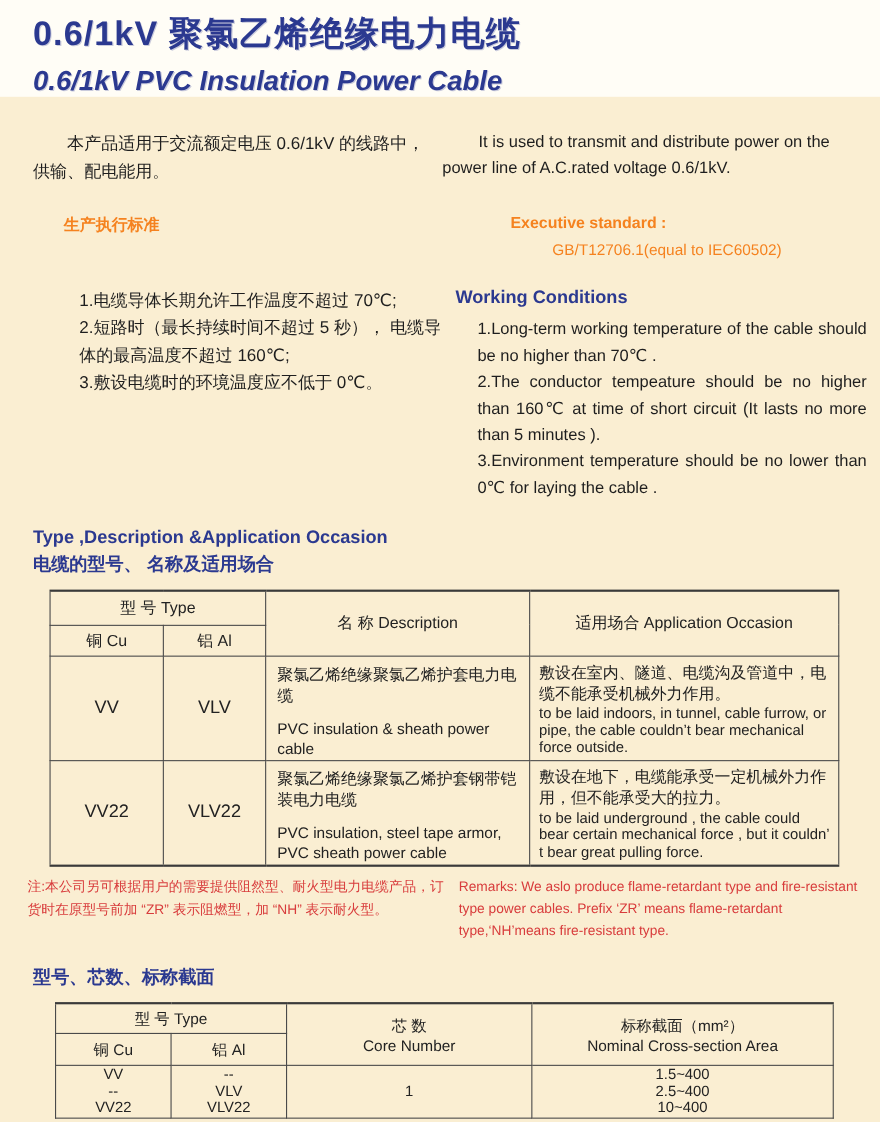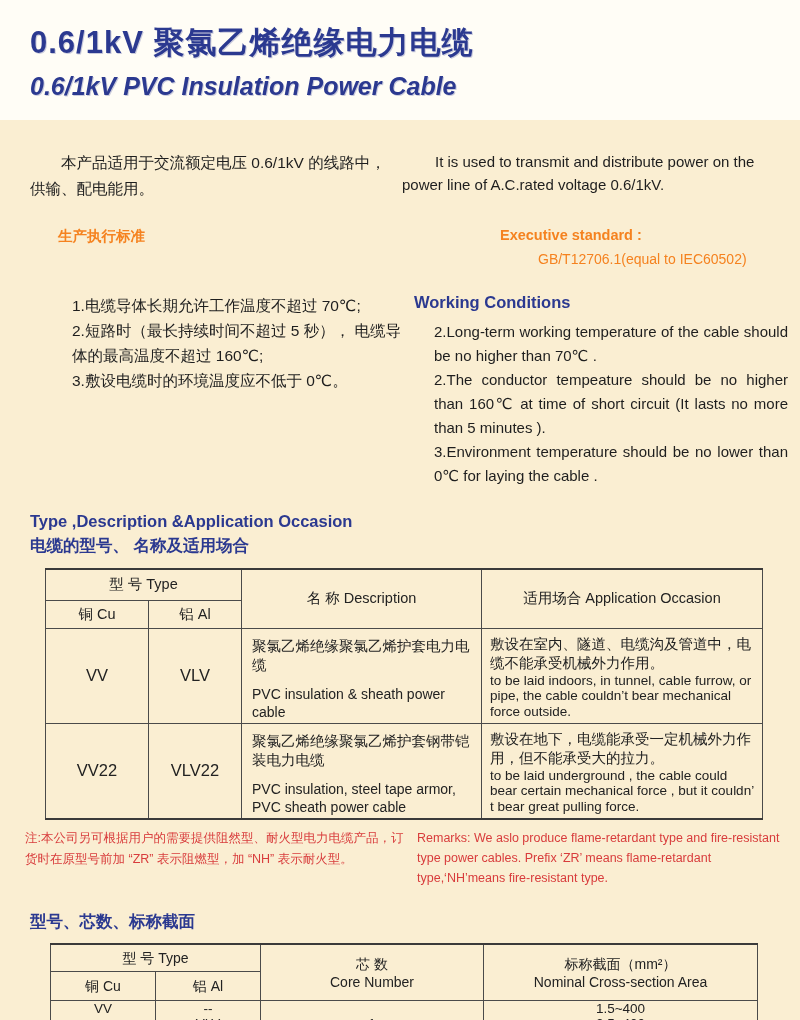--- a/index.html
+++ b/index.html
@@ -1,32 +1,32 @@
 <!DOCTYPE html>
 <html><head>
 <meta charset="utf-8">
 <style>
   html,body{margin:0;padding:0;}
   body{width:800px;height:1020px;overflow:hidden;background:#ffffff;
        font-family:"Liberation Sans","DejaVu Sans",sans-serif;color:#2b2b2b;}
   .page{position:relative;width:800px;height:1020px;background:#fff;}
   
-  .hdr{height:120px;background:#fffdf6;padding:22px 0 0 30px;box-sizing:border-box;}
+  .hdr{height:88px;background:#fffdf6;padding:10px 0 0 30px;box-sizing:border-box;}
   .title-zh{color:#2b3990;font-size:31px;font-weight:bold;letter-spacing:1px;
             text-shadow:1px 1px 0 rgba(43,57,144,.25);}
   .title-en{color:#2b3990;font-size:25px;font-weight:bold;font-style:italic;margin-top:8px;
             text-shadow:1px 1px 0 rgba(43,57,144,.25);}
   
   .content{background:#faeed2;height:1012px;box-sizing:border-box;padding-top:30px;}
   .cols{display:flex;padding:0 12px 0 30px;}
   .col-l{width:372px;flex:none;}
   .col-r{width:374px;flex:none;margin-left:12px;}
   .intro-zh{margin:0;font-size:15.5px;line-height:1.7;text-indent:2em;color:#1e1e1e;}
   .intro-en{margin:0;font-size:15px;line-height:1.55;text-indent:2.2em;color:#1e1e1e;}
-  .std-row{margin-top:24px;gap:36px;}
+  .std-row{margin-top:24px;}
   .std-label{color:#f5821f;font-weight:bold;font-size:14.5px;}
   .std-text{color:#f5821f;font-size:14px;margin-top:8px;}
   .std-zh .std-label{margin-left:28px;}
   .std-zh .std-text{margin-left:56px;}
   .std-en .std-label{margin-left:50px;}
   .std-en .std-text{margin-left:88px;}
   .feat-row{margin-top:26px;}
   .feat-title{color:#2b3990;font-weight:bold;font-size:16.5px;margin:0 0 8px 0;}
   .feat-items-zh{margin-left:42px;font-size:15.5px;line-height:1.62;color:#1e1e1e;}
   .feat-items-en{margin-left:20px;font-size:15px;line-height:1.6;color:#1e1e1e;text-align:justify;}
@@ -89,21 +89,21 @@
       <div class="col-l">
         <div class="feat-items-zh">
           <div>1.电缆导体长期允许工作温度不超过 70℃;</div>
           <div>2.短路时（最长持续时间不超过 5 秒）， 电缆导体的最高温度不超过 160℃;</div>
           <div>3.敷设电缆时的环境温度应不低于 0℃。</div>
         </div>
       </div>
       <div class="col-r">
         <div class="feat-title">Working Conditions</div>
         <div class="feat-items-en">
-          <div>2.Long-term working temperature of the cable should be no higher than 70℃ .</div>
+          <div>1.Long-term working temperature of the cable should be no higher than 70℃ .</div>
           <div>2.The conductor tempeature should be no higher than 160℃ at time of short circuit (It lasts no more than 5 minutes ).</div>
           <div>3.Environment temperature should be no lower than 0℃ for laying the cable .</div>
         </div>
       </div>
     </div>
 
     <div class="sec-head">
       <div>Type ,Description &amp;Application Occasion</div>
       <div>电缆的型号、 名称及适用场合</div>
     </div>

